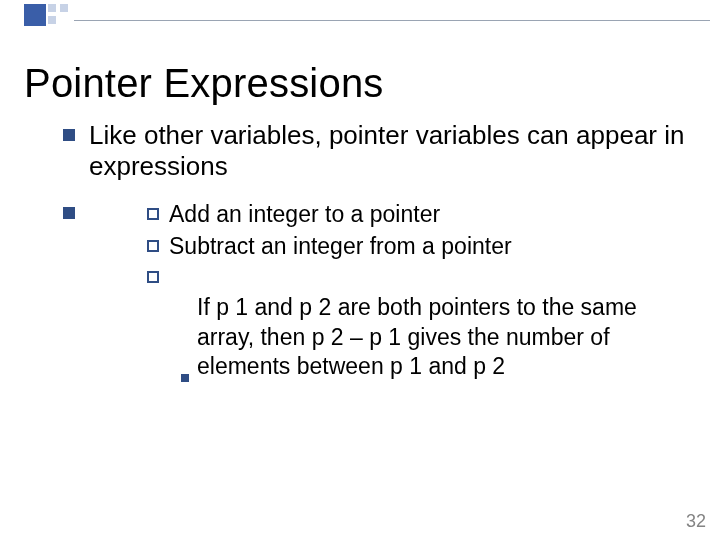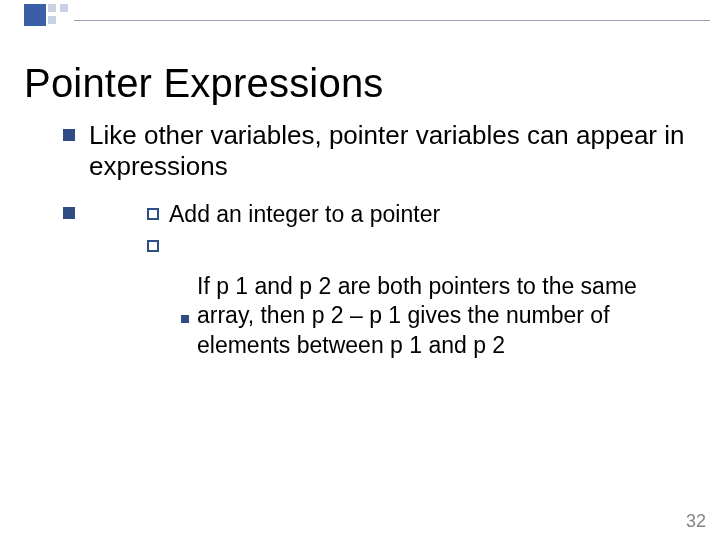--- a/index.html
+++ b/index.html
@@ -83,23 +83,23 @@
     width: 12px; height: 12px;
     border: 2px solid #2f4d84;
     box-sizing: border-box;
     margin-top: 8px;
     margin-right: 10px;
     flex: 0 0 12px;
   }
   .sub .txt { font-size: 24px; line-height: 1.28; }
   .sub2 {
     display: flex;
-    align-items: center;
+    align-items: flex-end;
     margin-left: 92px;
-    margin-top: 20px;
+    margin-top: 10px;
   }
   .sub2 .sq {
     width: 8px; height: 8px;
     background: #2f4d84;
     margin-top: 7px;
     margin-right: 8px;
     flex: 0 0 8px;
   }
   .sub2 .txt { font-size: 19px; line-height: 1.28; }
   .pagenum {
@@ -136,20 +136,24 @@
     <div class="l1 l1-2">
       <div class="bullet"></div>
       <div style="flex:1">
 
         <div class="sub">
           <div class="cbox"></div>
           <div class="txt">Add an integer to a pointer</div>
         </div>
         <div class="sub">
           <div class="cbox"></div>
+          <div class="txt">Subtract an integer from a pointer</div>
+        </div>
+        <div class="sub">
+          <div class="cbox"></div>
         </div>
 
         <div class="sub2">
           <div class="sq"></div>
           <div class="txt">If p 1 and p 2 are both pointers to the same array, then  p 2 – p 1 gives the number of elements between p 1 and p 2</div>
         </div>
       </div>
     </div>
 
   </div>

